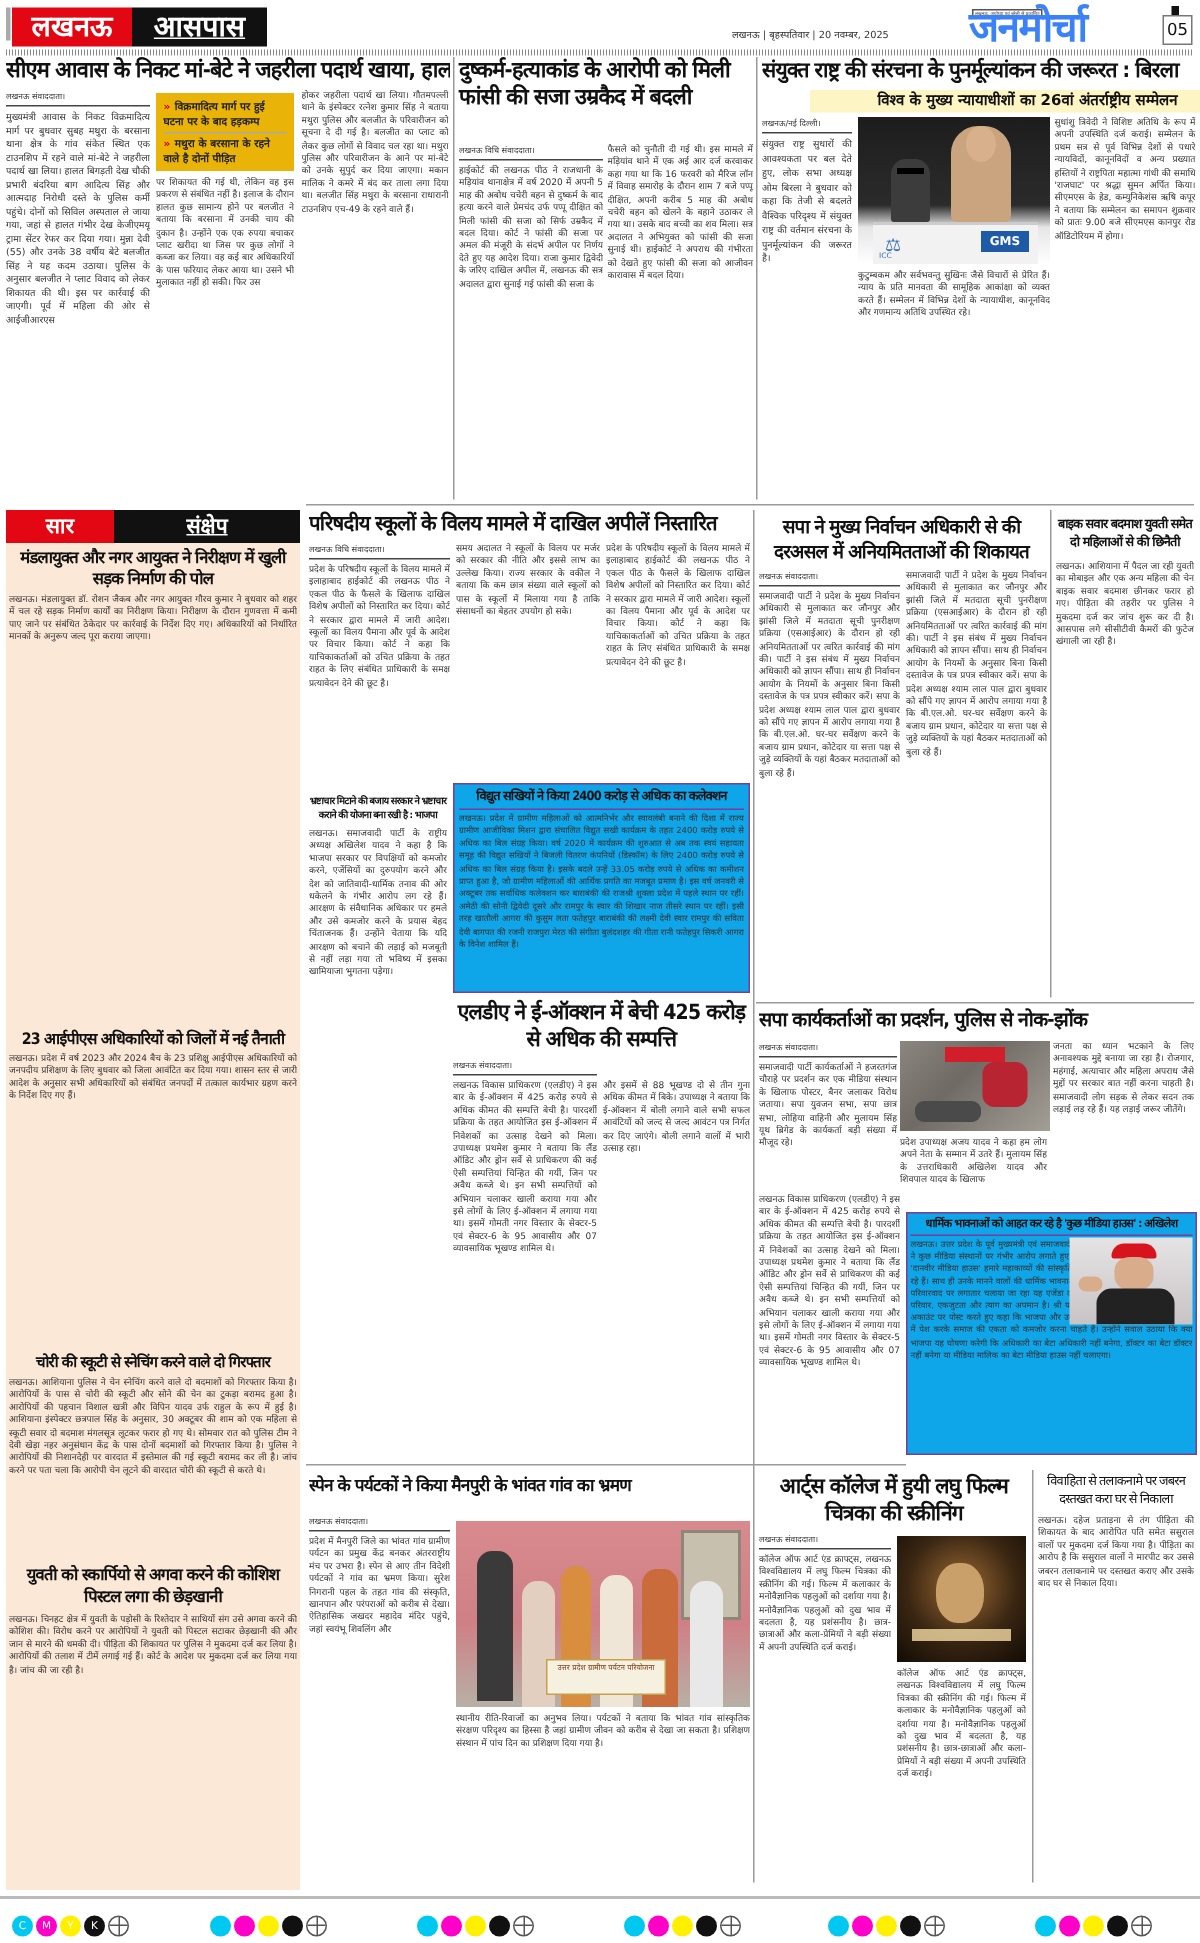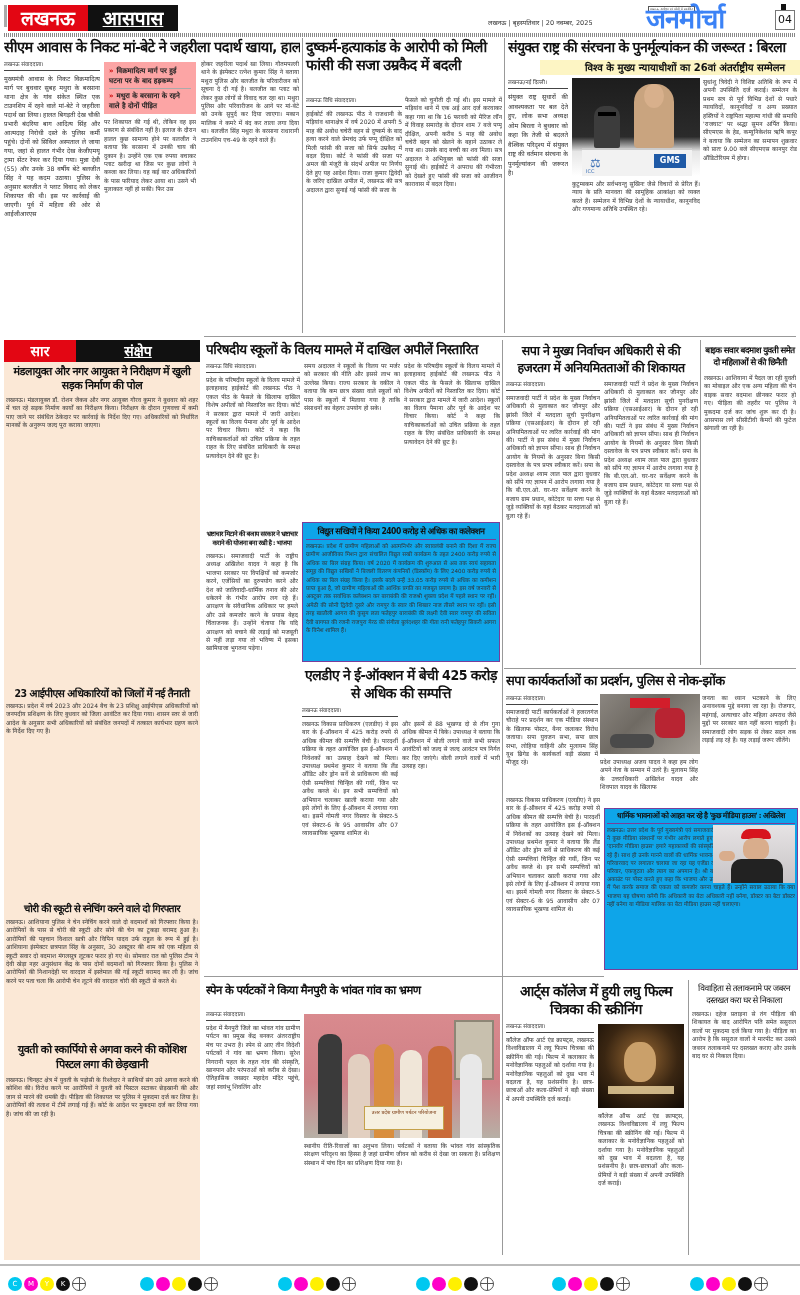--- a/index.html
+++ b/index.html
@@ -11,37 +11,37 @@
   .dateline { font-size: 5.5px; color: #333; border-bottom: 1px solid #444; padding-bottom: 2px; margin-bottom: 3px; }
   .vrule { position: absolute; width: 1px; background: #999; }
   .hrule { position: absolute; height: 1px; background: #999; }
   .dotbar { position: absolute; height: 4px; background: repeating-linear-gradient(90deg, #888 0 1px, #fff 1px 2px); }
   .photo { position: absolute; overflow: hidden; }
   
   .sec-red { background: #e30613; color: #fff; font-weight: bold; font-size: 19px; text-align: center; line-height: 26px; }
   .sec-black { background: #111; color: #fff; font-weight: bold; font-size: 19px; text-align: center; line-height: 26px; text-decoration: underline; }
   .mast { font-family: "DejaVu Sans", sans-serif; font-weight: bold; font-size: 27px; color: #3b82f6; letter-spacing: -1px; }
   .pageno { border: 1px solid #777; font-size: 11px; text-align: center; line-height: 18px; color: #111; }
-  .callout { background: #fca5a5; font-size: 7px; font-weight: bold; line-height: 10px; padding: 4px 5px; }
+  .callout { background: #eab308; font-size: 7px; font-weight: bold; line-height: 10px; padding: 4px 5px; }
   .callout .bul { color: #c00; margin-right: 3px; }
   .pinkbox { background: #fbe8d6; }
   .lilac { background: #0ea5e9; border: 1px solid #7a3d9a; }
   .regmark { display: inline-block; width: 14px; height: 14px; border-radius: 50%; margin-right: 2px; vertical-align: middle; }
 </style>
 </head>
 <body>
 
 <div class="abs" style="left:0;top:0;width:800px;height:32px;">
   <div class="abs" style="left:4px;top:5px;width:3px;height:22px;background:#aaa;"></div>
   <div class="abs sec-red" style="left:8px;top:5px;width:80px;height:26px;">लखनऊ</div>
   <div class="abs sec-black" style="left:88px;top:5px;width:90px;height:26px;">आसपास</div>
   <div class="abs" style="left:488px;top:18px;font-size:6.5px;color:#333;">लखनऊ | बृहस्पतिवार | 20 नवम्बर, 2025</div>
   <div class="abs" style="left:648px;top:6px;font-size:3px;border:1px solid #555;padding:0 1px;color:#333;">लखनऊ, अयोध्या एवं बरेली से प्रकाशित</div>
   <div class="abs mast" style="left:646px;top:4px;line-height:30px;">जनमोर्चा</div>
-  <div class="abs pageno" style="left:775px;top:10px;width:20px;height:20px;">04</div>
+  <div class="abs pageno" style="left:775px;top:10px;width:20px;height:20px;">05</div>
   <div class="abs" style="left:781px;top:4px;width:5px;height:6px;background:#111;"></div>
 </div>
 <div class="dotbar" style="left:4px;top:33px;width:792px;"></div>
 
 <div class="abs hl" style="left:4px;top:38px;width:296px;font-size:14.5px;line-height:18px;white-space:nowrap;overflow:hidden;">सीएम आवास के निकट मां-बेटे ने जहरीला पदार्थ खाया, हालत गंभीर</div>
 <div class="abs" style="left:4px;top:60px;width:96px;">
   <div class="dateline">लखनऊ संवाददाता।</div>
   <div class="txt" style="height:272px;font-size:6.3px;line-height:9px;">मुख्यमंत्री आवास के निकट विक्रमादित्य मार्ग पर बुधवार सुबह मथुरा के बरसाना थाना क्षेत्र के गांव संकेत स्थित एक टाउनशिप में रहने वाले मां-बेटे ने जहरीला पदार्थ खा लिया। हालत बिगड़ती देख चौकी प्रभारी बंदरिया बाग आदित्य सिंह और आत्मदाह निरोधी दस्ते के पुलिस कर्मी पहुंचे। दोनों को सिविल अस्पताल ले जाया गया, जहां से हालत गंभीर देख केजीएमयू ट्रामा सेंटर रेफर कर दिया गया। मुन्ना देवी (55) और उनके 38 वर्षीय बेटे बलजीत सिंह ने यह कदम उठाया। पुलिस के अनुसार बलजीत ने प्लाट विवाद को लेकर शिकायत की थी। इस पर कार्रवाई की जाएगी। पूर्व में महिला की ओर से आईजीआरएस</div>
 </div>
 <div class="abs callout" style="left:104px;top:62px;width:92px;height:52px;">
@@ -108,21 +108,21 @@
 </div>
 
 <div class="abs hl" style="left:302px;top:666px;width:198px;font-size:14px;line-height:18px;text-align:center;">एलडीए ने ई-ऑक्शन में बेची 425 करोड़ से अधिक की सम्पत्ति</div>
 <div class="abs" style="left:302px;top:706px;width:96px;">
   <div class="dateline">लखनऊ संवाददाता।</div>
   <div class="txt" style="height:252px;">लखनऊ विकास प्राधिकरण (एलडीए) ने इस बार के ई-ऑक्शन में 425 करोड़ रुपये से अधिक कीमत की सम्पत्ति बेची है। पारदर्शी प्रक्रिया के तहत आयोजित इस ई-ऑक्शन में निवेशकों का उत्साह देखने को मिला। उपाध्यक्ष प्रथमेश कुमार ने बताया कि लैंड ऑडिट और ड्रोन सर्वे से प्राधिकरण की कई ऐसी सम्पत्तियां चिन्हित की गयीं, जिन पर अवैध कब्जे थे। इन सभी सम्पत्तियों को अभियान चलाकर खाली कराया गया और इसे लोगों के लिए ई-ऑक्शन में लगाया गया था। इसमें गोमती नगर विस्तार के सेक्टर-5 एवं सेक्टर-6 के 95 आवासीय और 07 व्यावसायिक भूखण्ड शामिल थे।</div>
 </div>
 <div class="abs txt" style="left:402px;top:720px;width:98px;height:252px;">और इसमें से 88 भूखण्ड दो से तीन गुना अधिक कीमत में बिके। उपाध्यक्ष ने बताया कि ई-ऑक्शन में बोली लगाने वाले सभी सफल आवंटियों को जल्द से जल्द आवंटन पत्र निर्गत कर दिए जाएंगे। बोली लगाने वालों में भारी उत्साह रहा।</div>
 
 <div class="vrule" style="left:502px;top:340px;height:640px;"></div>
-<div class="abs hl" style="left:506px;top:342px;width:190px;font-size:12.5px;line-height:17px;text-align:center;">सपा ने मुख्य निर्वाचन अधिकारी से की हजरतग में अनियमितताओं की शिकायत</div>
+<div class="abs hl" style="left:506px;top:342px;width:190px;font-size:12.5px;line-height:17px;text-align:center;">सपा ने मुख्य निर्वाचन अधिकारी से की दरअसल में अनियमितताओं की शिकायत</div>
 <div class="abs" style="left:506px;top:380px;width:94px;">
   <div class="dateline">लखनऊ संवाददाता।</div>
   <div class="txt" style="height:270px;">समाजवादी पार्टी ने प्रदेश के मुख्य निर्वाचन अधिकारी से मुलाकात कर जौनपुर और झांसी जिले में मतदाता सूची पुनरीक्षण प्रक्रिया (एसआईआर) के दौरान हो रही अनियमितताओं पर त्वरित कार्रवाई की मांग की। पार्टी ने इस संबंध में मुख्य निर्वाचन अधिकारी को ज्ञापन सौंपा। साथ ही निर्वाचन आयोग के नियमों के अनुसार बिना किसी दस्तावेज के पत्र प्रपत्र स्वीकार करें। सपा के प्रदेश अध्यक्ष श्याम लाल पाल द्वारा बुधवार को सौंपे गए ज्ञापन में आरोप लगाया गया है कि बी.एल.ओ. घर-घर सर्वेक्षण करने के बजाय ग्राम प्रधान, कोटेदार या सत्ता पक्ष से जुड़े व्यक्तियों के यहां बैठकर मतदाताओं को बुला रहे हैं।</div>
 </div>
 <div class="abs txt" style="left:604px;top:380px;width:94px;height:282px;">समाजवादी पार्टी ने प्रदेश के मुख्य निर्वाचन अधिकारी से मुलाकात कर जौनपुर और झांसी जिले में मतदाता सूची पुनरीक्षण प्रक्रिया (एसआईआर) के दौरान हो रही अनियमितताओं पर त्वरित कार्रवाई की मांग की। पार्टी ने इस संबंध में मुख्य निर्वाचन अधिकारी को ज्ञापन सौंपा। साथ ही निर्वाचन आयोग के नियमों के अनुसार बिना किसी दस्तावेज के पत्र प्रपत्र स्वीकार करें। सपा के प्रदेश अध्यक्ष श्याम लाल पाल द्वारा बुधवार को सौंपे गए ज्ञापन में आरोप लगाया गया है कि बी.एल.ओ. घर-घर सर्वेक्षण करने के बजाय ग्राम प्रधान, कोटेदार या सत्ता पक्ष से जुड़े व्यक्तियों के यहां बैठकर मतदाताओं को बुला रहे हैं।</div>
 
 <div class="vrule" style="left:700px;top:340px;height:325px;"></div>
 <div class="abs hl" style="left:704px;top:344px;width:92px;font-size:8.5px;line-height:12px;text-align:center;">बाइक सवार बदमाश युवती समेत दो महिलाओं से की छिनैती</div>
 <div class="abs txt" style="left:704px;top:374px;width:92px;height:290px;">लखनऊ। आशियाना में पैदल जा रही युवती का मोबाइल और एक अन्य महिला की चेन बाइक सवार बदमाश छीनकर फरार हो गए। पीड़िता की तहरीर पर पुलिस ने मुकदमा दर्ज कर जांच शुरू कर दी है। आसपास लगे सीसीटीवी कैमरों की फुटेज खंगाली जा रही है।</div>
 

